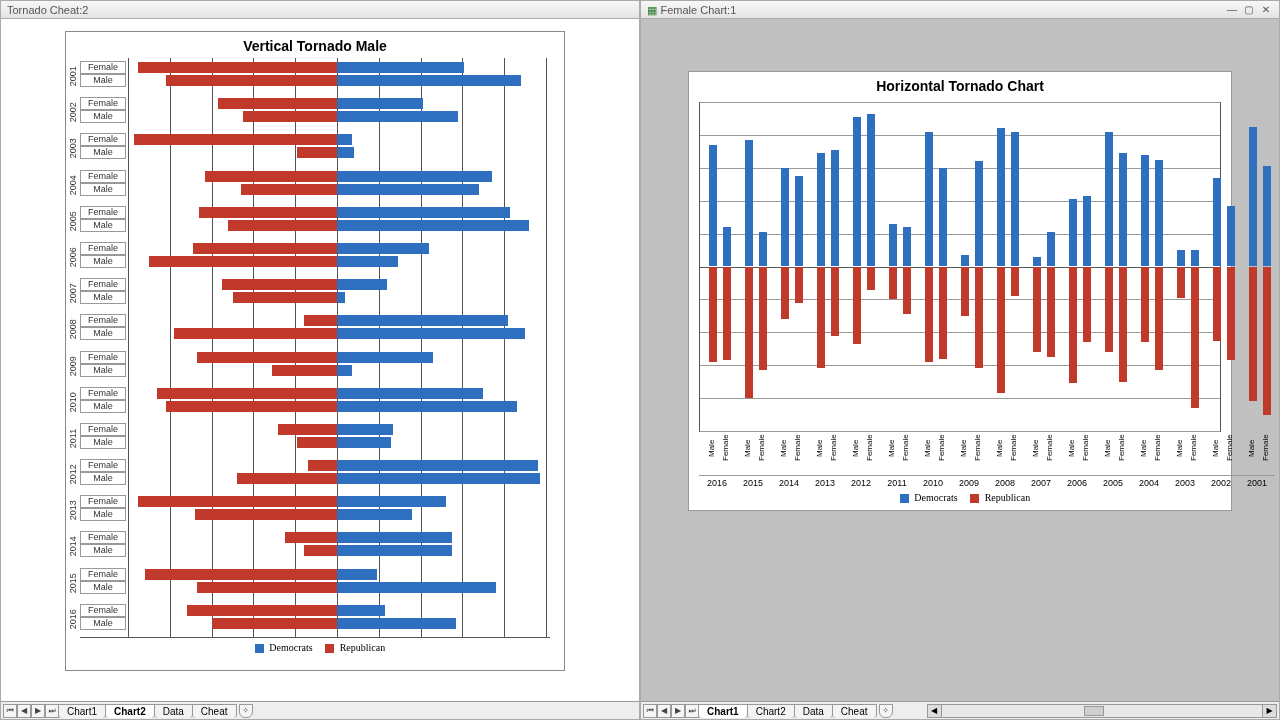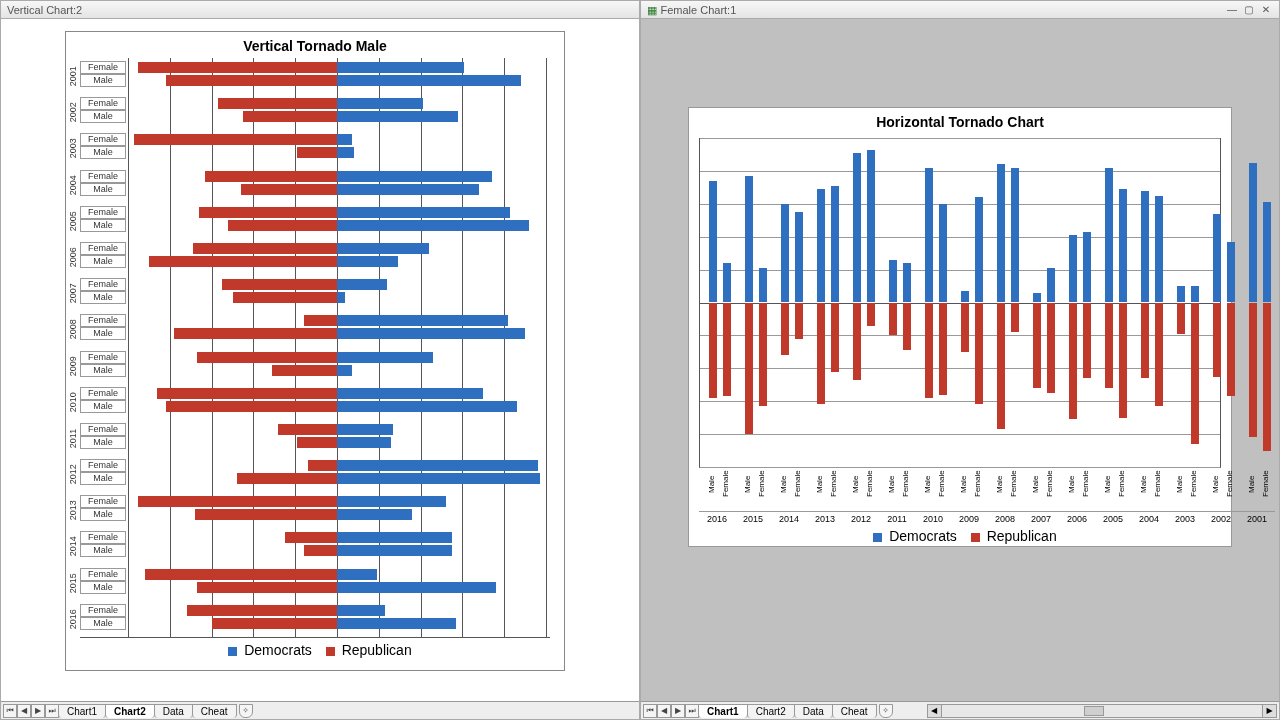--- a/index.html
+++ b/index.html
@@ -50,34 +50,35 @@
     border: 1px solid #999;
     position: relative;
   }
   #vchart-card{
     margin: 12px 40px 4px 64px;
     height: 640px;
     width: 500px;
     border:1px solid #888;
   }
   #hchart-card{
-    margin-top:88px;
+    margin-top:52px;
     width: 544px;
     height: 440px;
   }
   .chart-title{
     text-align:center;
     font-weight:bold;
     font-size:14px;
     padding:6px 0 4px 0;
   }
   .legend-row{
     text-align:center;
-    font-size:14px;
+    font-size:10px;
     padding:4px 0;
+    font-family:Liberation Serif, serif;
   }
   .legend-swatch{display:inline-block;width:9px;height:9px;margin:0 3px 0 10px;vertical-align:middle;}
   .sw-blue{background:#2f6fbf;}
   .sw-red{background:#c0392b;}
   
   #vplot{
     position:relative;
     height:580px;
     margin:0 14px;
     border-bottom:1px solid #555;
@@ -125,21 +126,21 @@
   }
   .sb-btn{width:14px;height:100%;background:#ddd;border-right:1px solid #999;display:flex;align-items:center;justify-content:center;font-size:8px;}
   .sb-btn:last-child{border-right:none;border-left:1px solid #999;}
   .sb-thumb{position:absolute;height:10px;top:1px;background:#cfcfcf;border:1px solid #999;}
 </style>
 </head>
 <body>
 
 <div class="pane" id="left-pane">
   <div class="title-bar">
-    <span>Vertical Chart:2</span>
+    <span>Tornado Cheat:2</span>
   </div>
   <div class="doc-area" id="left-doc">
     <div class="chart-card" id="vchart-card">
       <div class="chart-title">Vertical Tornado  Male</div>
       <div id="vplot">
           <div class="vgrid" style="left: 48px;"></div>
           <div class="vgrid" style="left: 89.8px;"></div>
           <div class="vgrid" style="left: 131.6px;"></div>
           <div class="vgrid" style="left: 173.4px;"></div>
           <div class="vgrid" style="left: 215.2px;"></div>

